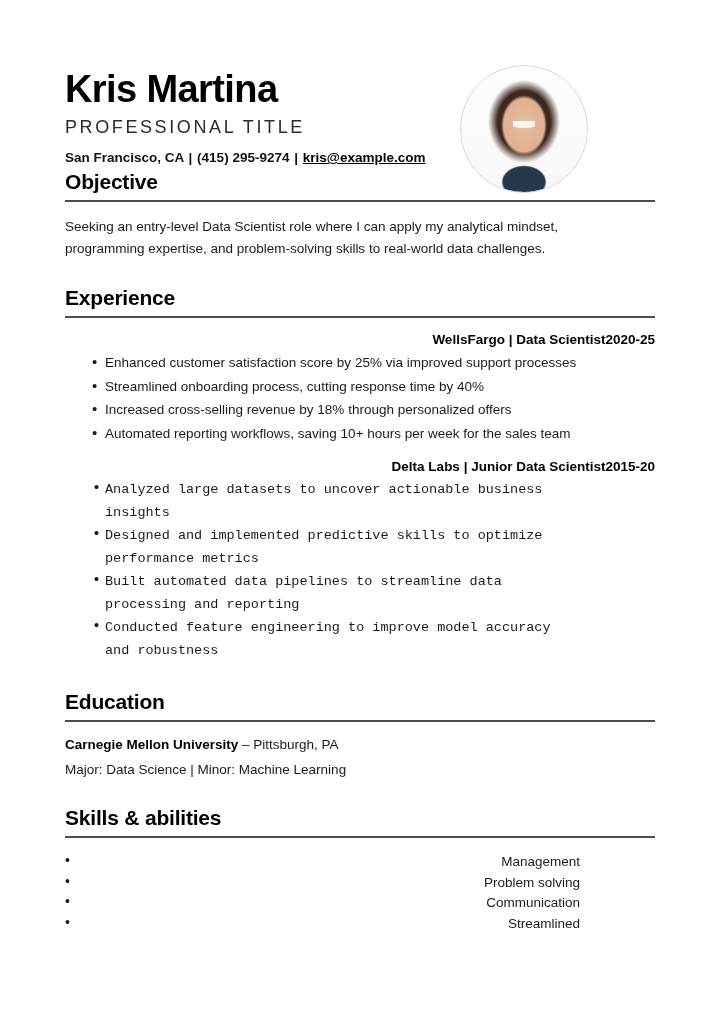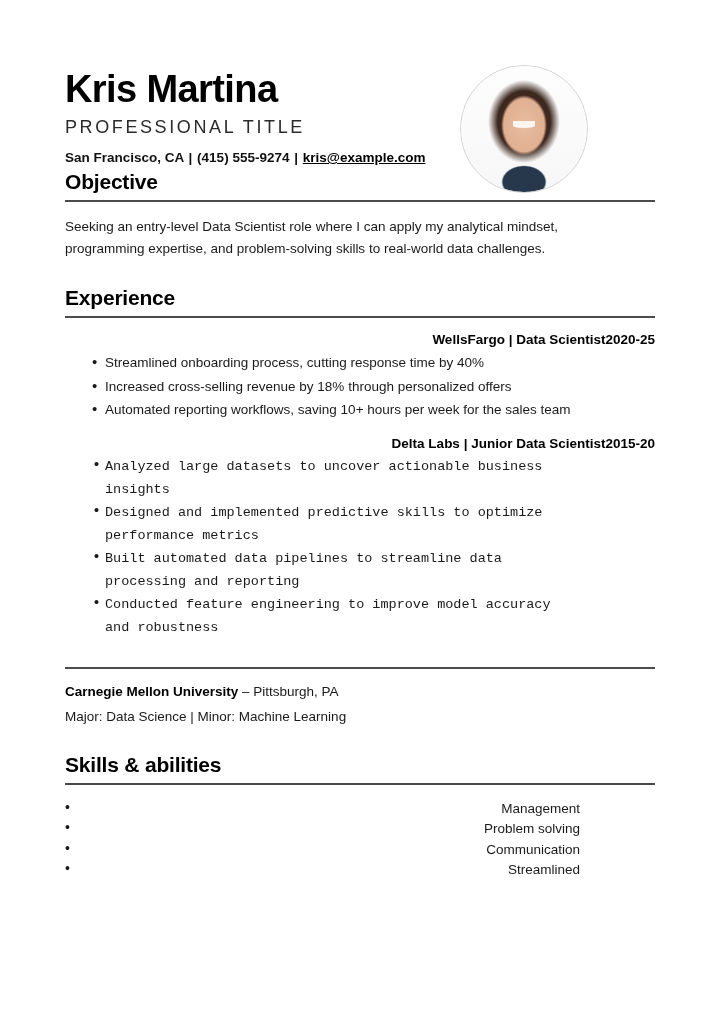--- a/index.html
+++ b/index.html
@@ -217,21 +217,21 @@
 <body>
 
 <div class="page">
 
   <div class="header">
     <div class="name">Kris Martina</div>
     <div class="prof-title">PROFESSIONAL TITLE</div>
     <div class="contact">
       <span>San Francisco, CA</span>
       <span class="sep">|</span>
-      <span>(415) 555-9274</span>
+      <span>(415) 295-9274</span>
       <span class="sep">|</span>
       <a class="email-link" href="#">kris@example.com</a>
     </div>
     <div class="photo">
       <div class="photo-inner"></div>
     </div>
   </div>
 
   <div class="section mt-obj">
     <div class="section-title">Objective</div>
@@ -244,20 +244,21 @@
   <div class="section mt-exp">
     <div class="section-title">Experience</div>
     <div class="rule"></div>
 
     <div class="job">
       <div class="job-head">
         <span class="job-title">WellsFargo | Data Scientist</span>
         <span class="job-date">2020-25</span>
       </div>
       <ul class="bullets">
+        <li>Enhanced customer satisfaction score by 25% via improved support processes</li>
         <li>Streamlined onboarding process, cutting response time by 40%</li>
         <li>Increased cross-selling revenue by 18% through personalized offers</li>
         <li>Automated reporting workflows, saving 10+ hours per week for the sales team</li>
       </ul>
     </div>
 
     <div class="job">
       <div class="job-head">
         <span class="job-title">Delta Labs | Junior Data Scientist</span>
         <span class="job-date">2015-20</span>
@@ -265,20 +266,21 @@
       <ul class="bullets tight">
         <li>Analyzed large datasets to uncover actionable business insights</li>
         <li>Designed and implemented predictive skills to optimize performance metrics</li>
         <li>Built automated data pipelines to streamline data processing and reporting</li>
         <li>Conducted feature engineering to improve model accuracy and robustness</li>
       </ul>
     </div>
   </div>
 
   <div class="section mt-edu">
+    <div class="section-title">Education</div>
     <div class="rule"></div>
 
     <div class="edu-block">
       <div class="edu-line1">
         <b>Carnegie Mellon University</b><span> – Pittsburgh, PA</span>
       </div>
       <div class="edu-line2">
         <span>Major: Data Science | Minor: Machine Learning</span>
       </div>
     </div>

